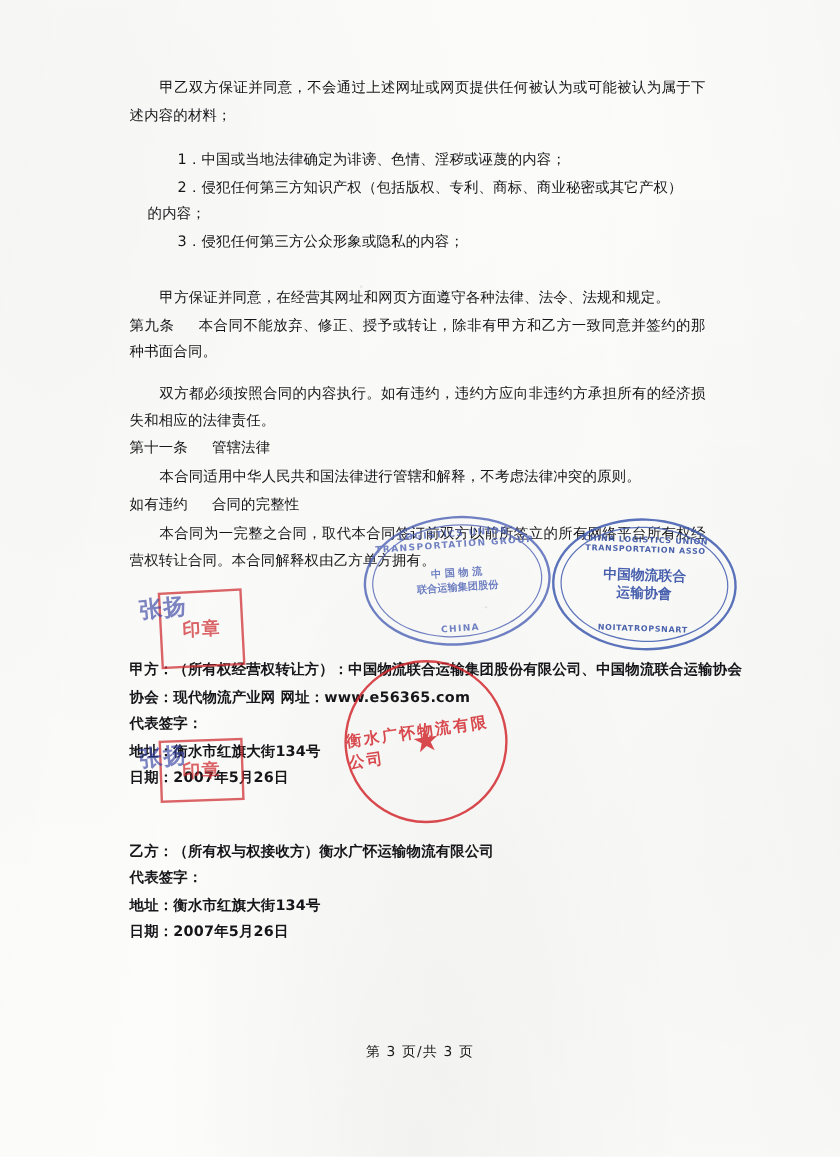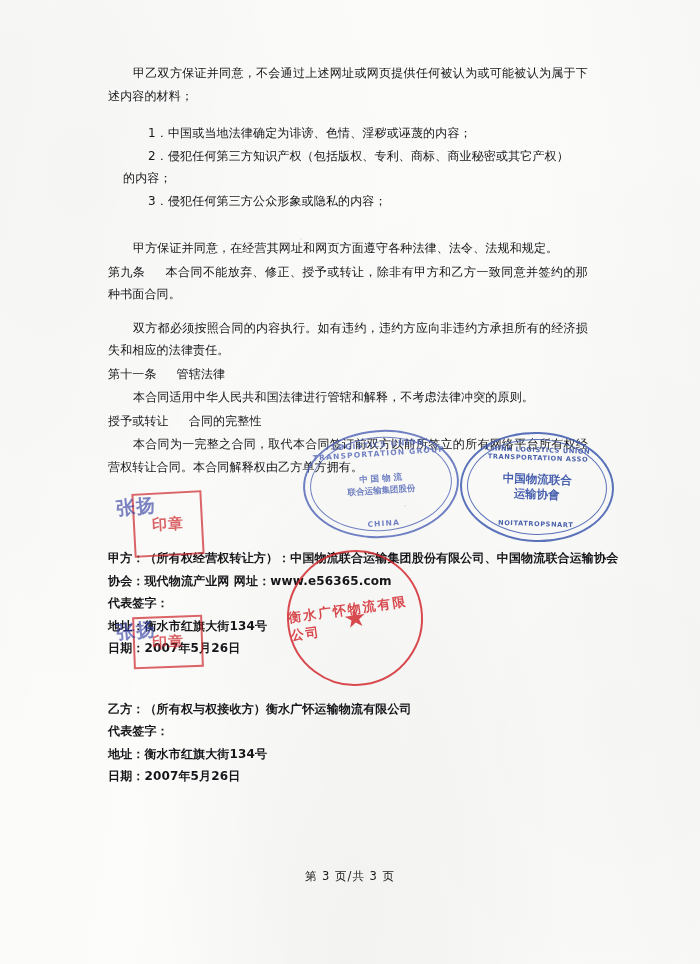--- a/index.html
+++ b/index.html
@@ -51,20 +51,21 @@
     padding: 0;
     list-style: none;
   }
   .list li {
     text-indent: 25px;
     letter-spacing: 0.15px;
   }
   .gap-sm { height: 10px; }
   .section-head {
     letter-spacing: 0.15px;
+    font-family: Liberation Mono, monospace;
   }
   .section-head .title-sp { display: inline-block; width: 20px; }
 
   .sign-block {
     margin-top: 0;
     font-weight: bold;
   }
   .sign-line {
     white-space: nowrap;
     letter-spacing: 0.15px;
@@ -243,21 +244,21 @@
     <div class="gap-sm"></div>
 
     <p class="para indent2">双方都必须按照合同的内容执行。如有违约，违约方应向非违约方承担所有的经济损失和相应的法律责任。</p>
 
     <p class="para section-head">
       <span>第十一条</span><span class="title-sp"></span><span>管辖法律</span>
     </p>
     <p class="para indent2">本合同适用中华人民共和国法律进行管辖和解释，不考虑法律冲突的原则。</p>
 
     <p class="para section-head">
-      <span>授予或转让</span><span class="title-sp"></span><span>合同的完整性</span>
+      <span>如有违约</span><span class="title-sp"></span><span>合同的完整性</span>
     </p>
     <p class="para indent2">本合同为一完整之合同，取代本合同签订前双方以前所签立的所有网络平台所有权经营权转让合同。本合同解释权由乙方单方拥有。</p>
 
     <div style="height:68px"></div>
 
     <div class="sign-block">
       <div class="sign-line">甲方：（所有权经营权转让方）：中国物流联合运输集团股份有限公司、中国物流联合运输协会</div>
       <div class="sign-line">协会：现代物流产业网   网址：www.e56365.com</div>
       <div class="sign-line">代表签字：</div>
       <div class="sign-line">地址：衡水市红旗大街134号</div>

